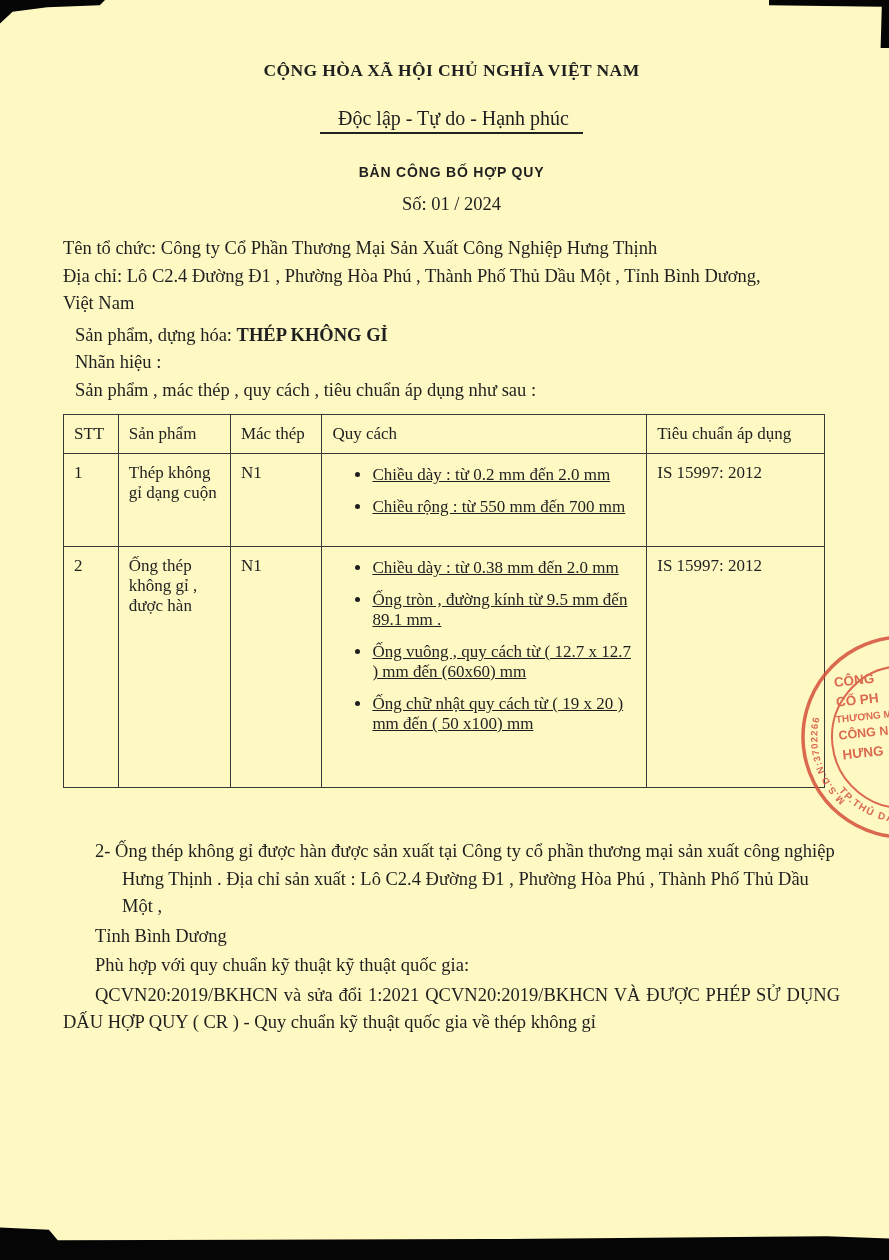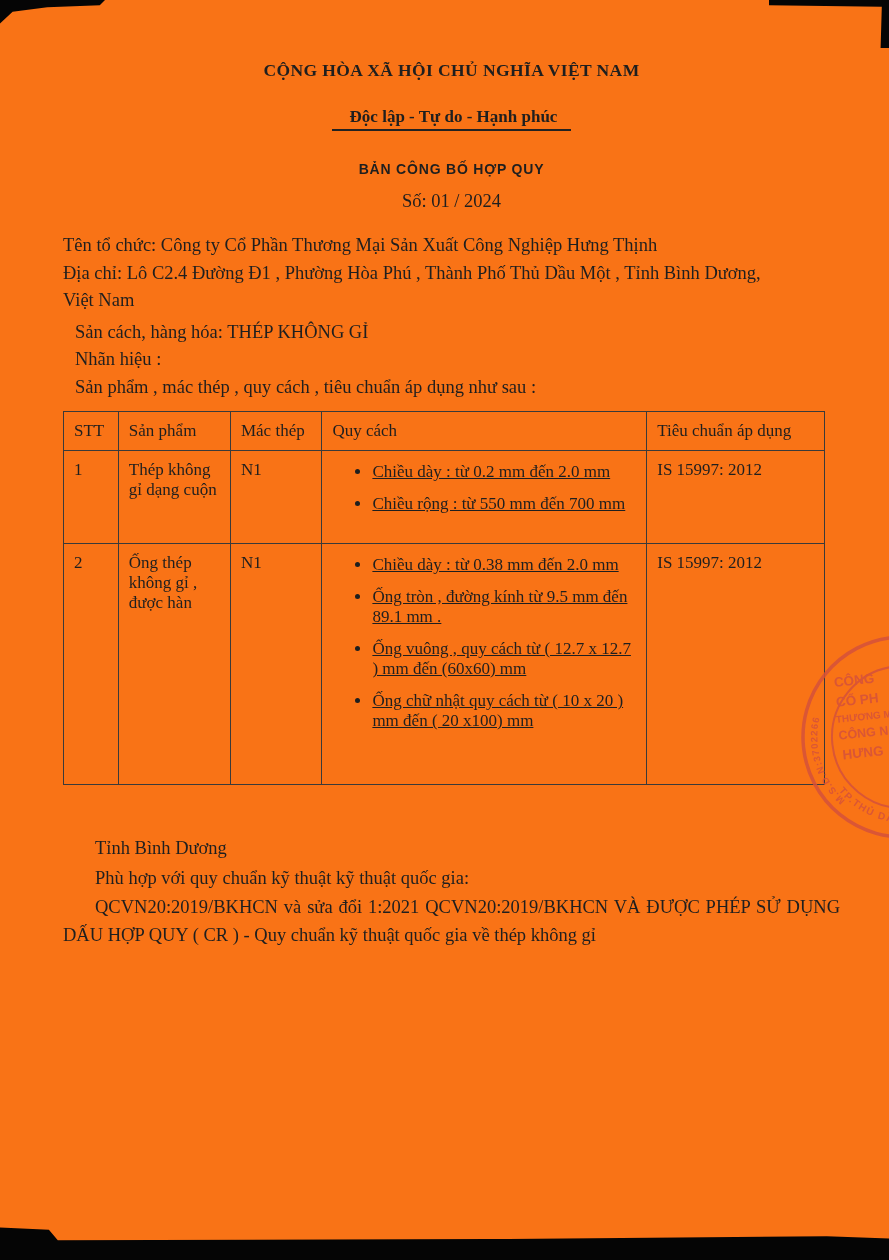--- a/index.html
+++ b/index.html
@@ -1,45 +1,45 @@
 <!DOCTYPE html>
 <html><head>
 <meta charset="utf-8">
 <style>
   html,body { margin:0; padding:0; }
   .page {
     position:relative;
     width:889px; height:1260px;
-    background:#f97316;
+    background:#fef9c3;
     overflow:hidden;
     font-family:"Liberation Serif", serif;
     color:#1f1f1f;
   }
   .content { padding:60px 49px 0 63px; }
 
   
   .nat-header { text-align:center; }
   .republic { font-size:17.5px; font-weight:bold; letter-spacing:0.4px; }
   .motto {
     display:inline-block; margin-top:8px; padding:0 14px 2px 18px;
-    font-size:17px; font-weight:bold;
+    font-size:20px; font-weight:normal;
     border-bottom:2px solid #222;
   }
   .doc-title {
     margin-top:30px; text-align:center;
     font-family:"Liberation Sans", sans-serif;
     font-weight:bold; font-size:14px; letter-spacing:0.8px;
   }
   .doc-number { margin-top:14px; text-align:center; font-size:18.5px; }
 
   
   .fields { margin-top:20px; font-size:18.5px; line-height:27.5px; width:715px; }
   .field { margin:0; }
   .indented { padding-left:12px; }
-  .bold { font-weight:normal; }
+  .bold { font-weight:bold; }
   .fields .gap { margin-top:4px; }
 
   
   table.spec { border-collapse:collapse; margin-top:10px; width:762px; font-size:17px; }
   table.spec th, table.spec td {
     border:1px solid #3a3a3a; vertical-align:top;
     padding:9px 10px; text-align:left; font-weight:normal;
   }
   col.c-stt{width:55px;} col.c-sp{width:114px;} col.c-mt{width:93px;}
   col.c-qc{width:333px;} col.c-tc{width:182px;}
@@ -79,21 +79,21 @@
       <div class="republic">CỘNG HÒA XÃ HỘI CHỦ NGHĨA VIỆT NAM</div><br>
       <span class="motto">Độc lập - Tự do - Hạnh phúc</span>
     </div>
 
     <div class="doc-title">BẢN CÔNG BỐ HỢP QUY</div>
     <div class="doc-number">Số: 01 / 2024</div>
 
     <div class="fields">
       <p class="field">Tên tổ chức: Công ty Cổ Phần Thương Mại Sản Xuất Công Nghiệp Hưng Thịnh</p>
       <p class="field">Địa chỉ: Lô C2.4 Đường Đ1 , Phường Hòa Phú , Thành Phố Thủ Dầu Một , Tỉnh Bình Dương, Việt Nam</p>
-      <p class="field indented gap"><span>Sản cách, hàng hóa: </span><span class="bold">THÉP KHÔNG GỈ</span></p>
+      <p class="field indented gap"><span>Sản phẩm, dựng hóa: </span><span class="bold">THÉP KHÔNG GỈ</span></p>
       <p class="field indented">Nhãn hiệu :</p>
       <p class="field indented">Sản phẩm , mác thép , quy cách , tiêu chuẩn áp dụng như sau :</p>
     </div>
 
     <table class="spec">
       <colgroup>
         <col class="c-stt">
           <col class="c-sp">
           <col class="c-mt">
           <col class="c-qc">
@@ -123,29 +123,30 @@
         </tr>
         <tr>
           <td class="stt row2-h">2</td>
           <td>Ống thép không gỉ , được hàn</td>
           <td class="grade">N1</td>
           <td>
             <ul class="specs">
               <li>Chiều dày : từ 0.38 mm đến 2.0 mm</li>
               <li>Ống tròn , đường kính từ 9.5 mm đến 89.1 mm .</li>
               <li>Ống vuông , quy cách từ ( 12.7 x 12.7 ) mm đến (60x60) mm</li>
-              <li>Ống chữ nhật quy cách từ ( 10 x 20 ) mm đến ( 20 x100) mm</li>
+              <li>Ống chữ nhật quy cách từ ( 19 x 20 ) mm đến ( 50 x100) mm</li>
             </ul>
           </td>
           <td>IS 15997: 2012</td>
         </tr>
       </tbody>
     </table>
 
     <div class="notes">
+      <p class="note2">2- Ống thép không gỉ được hàn được sản xuất tại Công ty cổ phần thương mại sản xuất công nghiệp Hưng Thịnh . Địa chỉ sản xuất : Lô C2.4 Đường Đ1 , Phường Hòa Phú , Thành Phố Thủ Dầu Một ,</p>
       <p class="plain-line">Tỉnh Bình Dương</p>
       <p class="plain-line">Phù hợp với quy chuẩn kỹ thuật kỹ thuật quốc gia:</p>
       <p class="conformity">QCVN20:2019/BKHCN và sửa đổi 1:2021 QCVN20:2019/BKHCN VÀ ĐƯỢC PHÉP SỬ DỤNG DẤU HỢP QUY ( CR ) -  Quy chuẩn kỹ thuật quốc gia về thép không gỉ</p>
     </div>
 
   </div>
 
   <svg class="seal" width="200" height="230" viewBox="0 0 200 230">
     <defs>
       <path id="arcL" d="M 52 178 A 85.6 85.6 0 0 1 52 52"></path>

